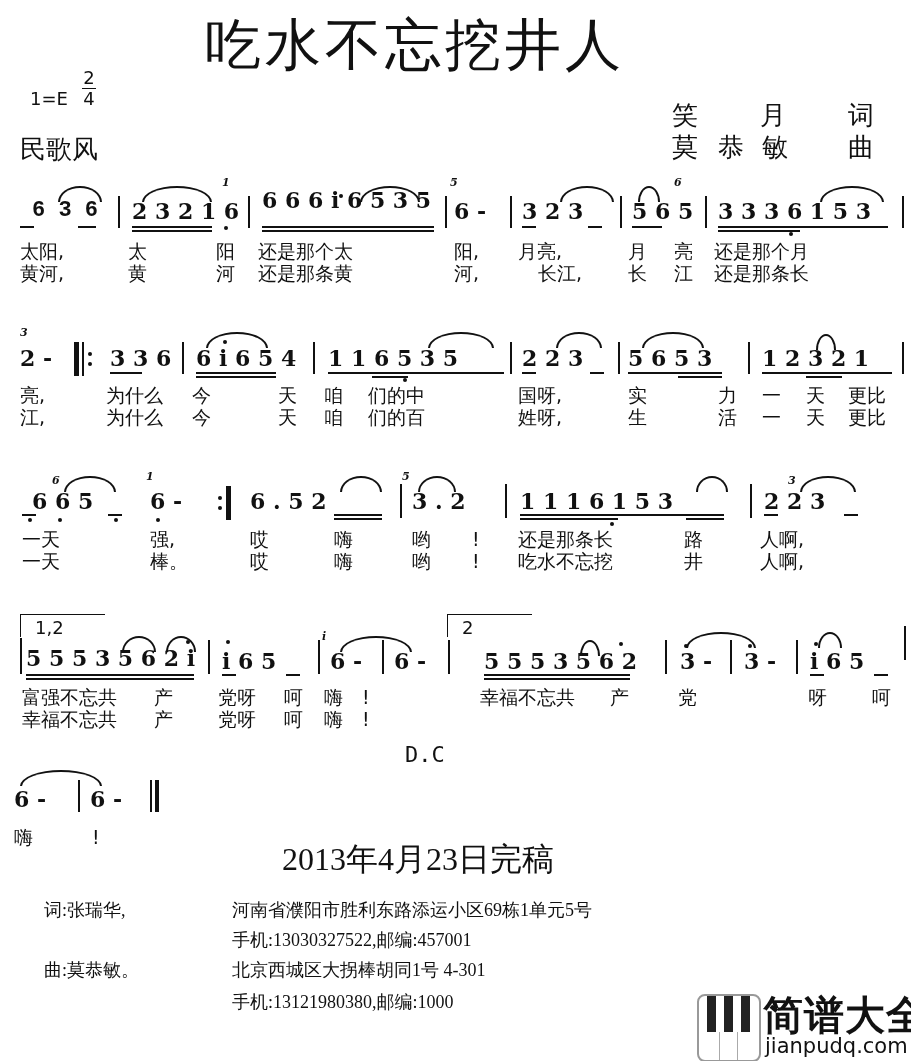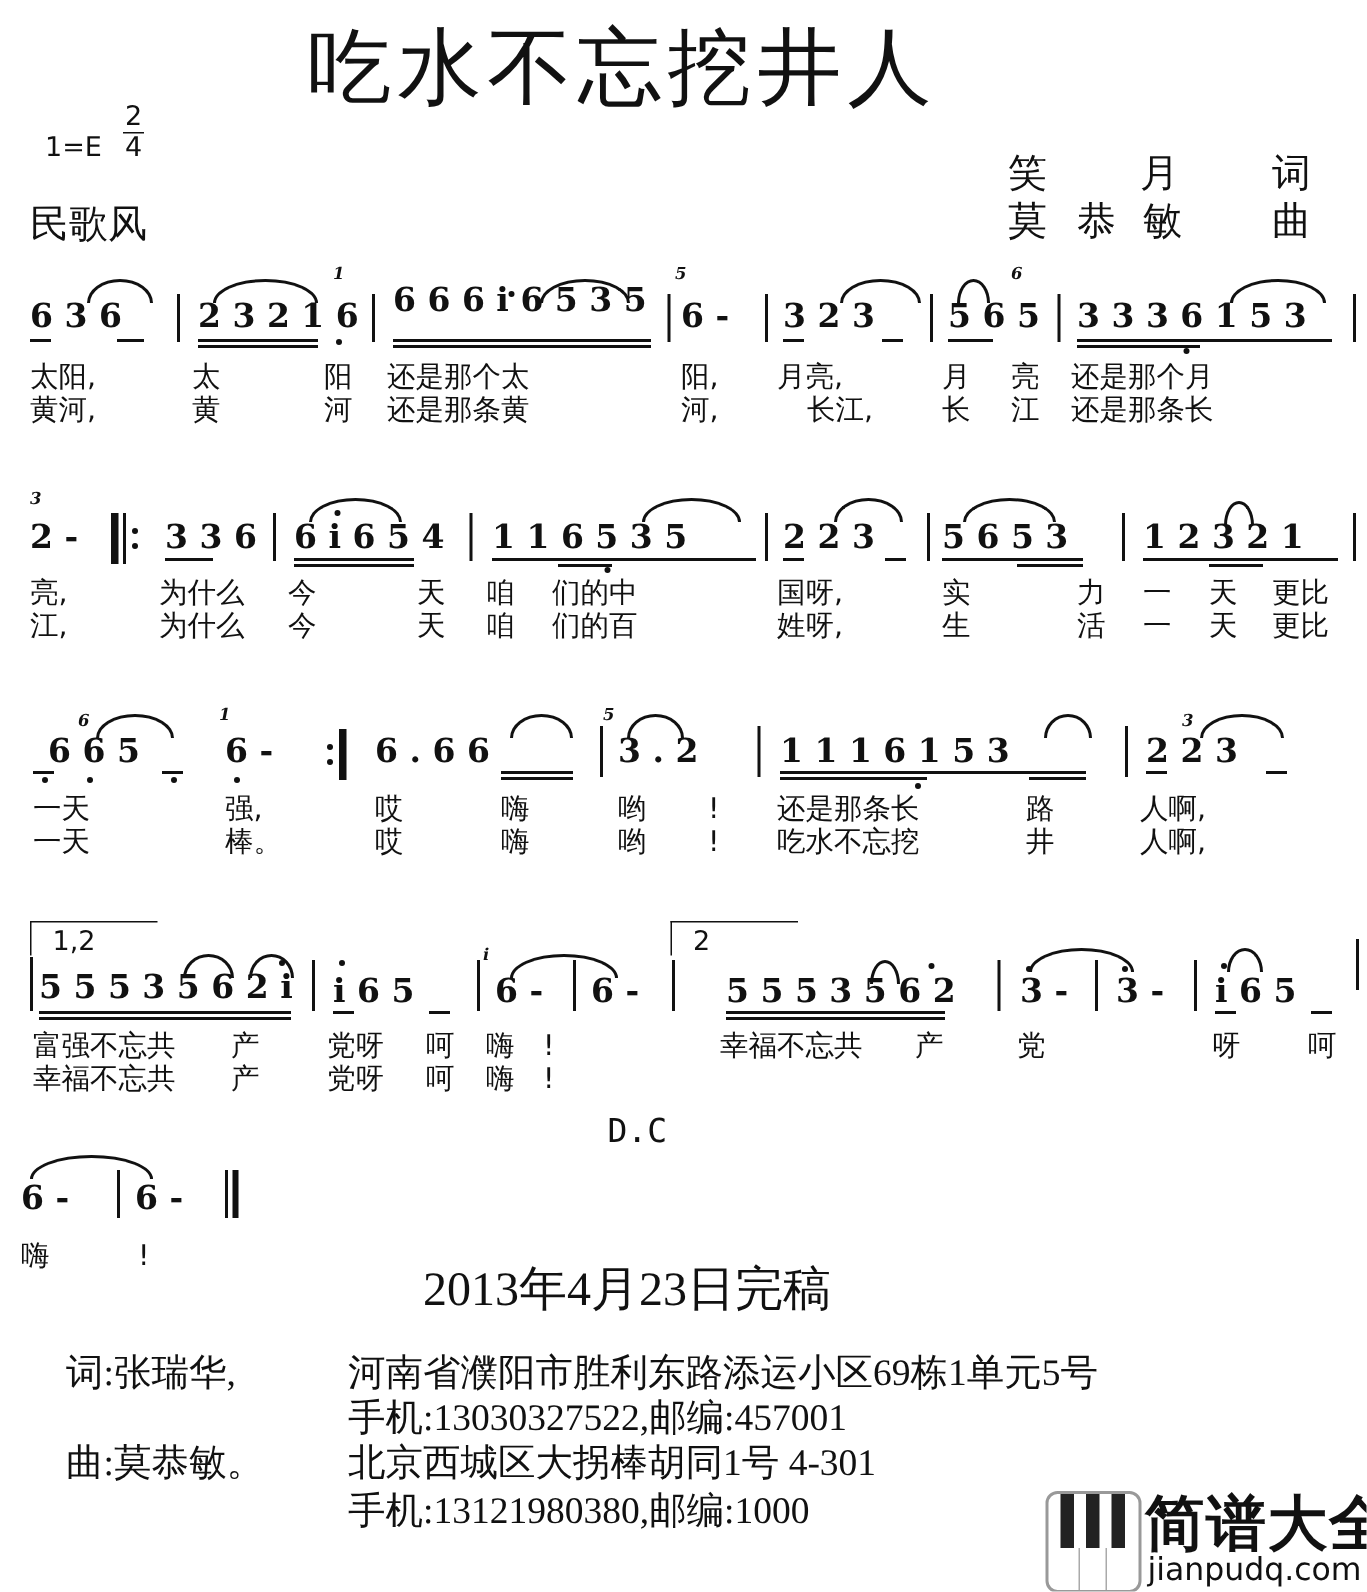--- a/index.html
+++ b/index.html
@@ -14,21 +14,21 @@
     .notes { font-family: "DejaVu Serif", serif; font-weight: bold; font-size: 22px; }
     .lyric { position: absolute; font-family: "DejaVu Sans", sans-serif; font-size: 19px; white-space: nowrap; line-height: 22px; }
     .barline { position: absolute; width: 1.5px; background: #111; }
     .ul { position: absolute; height: 1.5px; background: #111; }
     .slur { position: absolute; border: 2px solid #111; border-bottom: none; border-left-color: #111; border-radius: 50% 50% 0 0 / 100% 100% 0 0; height: 14px; }
     .grace { position: absolute; font-size: 11px; font-style: italic; font-weight: bold; font-family: "DejaVu Serif", serif; }
     .dot { position: absolute; width: 4px; height: 4px; background: #111; border-radius: 50%; }
     .volta { position: absolute; border-top: 1.5px solid #111; border-left: 1.5px solid #111; height: 20px; font-family: "DejaVu Sans", sans-serif; font-size: 18px; padding-left: 14px; padding-top: 2px; }
     .footer-date { left: 282px; top: 838px; font-size: 32px; font-family: "Liberation Serif", serif; }
     .dc { left: 405px; top: 742px; font-size: 22px; font-family: "DejaVu Sans Mono", monospace; }
-    .contact { font-size: 25px; font-family: "Liberation Serif", serif; }
+    .contact { font-size: 18px; font-family: "Liberation Serif", serif; }
     .logo { left: 695px; top: 992px; width: 216px; height: 69px; background: #fff; }
     .piano { position: absolute; left: 2px; top: 2px; width: 60px; height: 64px; border: 2px solid #999; border-radius: 8px; overflow: hidden; background: #fff; }
     .bk { position: absolute; top: 0; width: 9px; height: 36px; background: #222; }
     .wk { position: absolute; top: 36px; width: 1px; height: 30px; background: #aaa; }
     .logo-cn { position: absolute; left: 68px; top: -4px; font-size: 40px; font-family: "DejaVu Sans", sans-serif; font-weight: bold; color: #111; letter-spacing: 1px; }
     .logo-en { position: absolute; left: 70px; top: 42px; font-size: 21px; font-family: "DejaVu Sans", sans-serif; color: #111; }
     .rep { position: absolute; font-size: 22px; font-weight: bold; }
   </style>
 </head>
 <body>
@@ -43,21 +43,21 @@
 <div class="abs style">民歌风</div>
 
 <div class="abs credit" style="left:672px; top:98px;">笑</div>
 <div class="abs credit" style="left:760px; top:98px;">月</div>
 <div class="abs credit" style="left:848px; top:98px;">词</div>
 <div class="abs credit" style="left:672px; top:130px;">莫</div>
 <div class="abs credit" style="left:718px; top:130px;">恭</div>
 <div class="abs credit" style="left:762px; top:130px;">敏</div>
 <div class="abs credit" style="left:848px; top:130px;">曲</div>
 
-<div class="abs notes" style="left:20px; top:198px;"><span>6 3  6</span></div>
+<div class="abs notes" style="left:32px; top:198px;font-family:Liberation Mono, monospace;"><span>6 3  6</span></div>
 <div class="barline" style="left:118px; top:196px; height:32px;"></div>
 <div class="abs notes" style="left:132px; top:198px;"><span>2 3 2 1 6</span></div>
 <div class="barline" style="left:248px; top:196px; height:32px;"></div>
 <div class="abs notes" style="left:262px; top:187px;"><span>6 6 6 i 6 5 3 5</span></div>
 <div class="barline" style="left:445px; top:196px; height:32px;"></div>
 <div class="abs notes" style="left:454px; top:198px;"><span>6 -</span></div>
 <div class="barline" style="left:510px; top:196px; height:32px;"></div>
 <div class="abs notes" style="left:522px; top:198px;"><span>3 2  3</span></div>
 <div class="barline" style="left:620px; top:196px; height:32px;"></div>
 <div class="abs notes" style="left:632px; top:198px;"><span>5 6 5</span></div>
@@ -171,21 +171,21 @@
 <div class="lyric" style="left:806px; top:406px;">天</div>
 <div class="lyric" style="left:848px; top:406px;">更比</div>
 
 <div class="abs notes" style="left:32px; top:488px;"><span>6 6  5</span></div>
 <div class="abs notes" style="left:150px; top:488px;"><span>6 -</span></div>
 <div class="rep" style="left:218px; top:484px;">
   <div class="dot" style="left:0px; top:12px;"></div>
   <div class="dot" style="left:0px; top:22px;"></div>
   <div class="barline" style="left:8px; top:2px; height:34px; width:5px;"></div>
 </div>
-<div class="abs notes" style="left:250px; top:488px;"><span>6 .  6 6</span></div>
+<div class="abs notes" style="left:250px; top:488px;"><span>6 .  5 2</span></div>
 <div class="barline" style="left:400px; top:484px; height:34px;"></div>
 <div class="abs notes" style="left:412px; top:488px;"><span>3 . 2</span></div>
 <div class="barline" style="left:505px; top:484px; height:34px;"></div>
 <div class="abs notes" style="left:520px; top:488px;"><span>1 1 1 6 1  5 3</span></div>
 <div class="barline" style="left:750px; top:484px; height:34px;"></div>
 <div class="abs notes" style="left:764px; top:488px;"><span>2 2  3</span></div>
 <div class="grace" style="left:52px; top:474px;">6</div>
 <div class="grace" style="left:146px; top:470px;">1</div>
 <div class="grace" style="left:402px; top:470px;">5</div>
 <div class="grace" style="left:788px; top:474px;">3</div>

